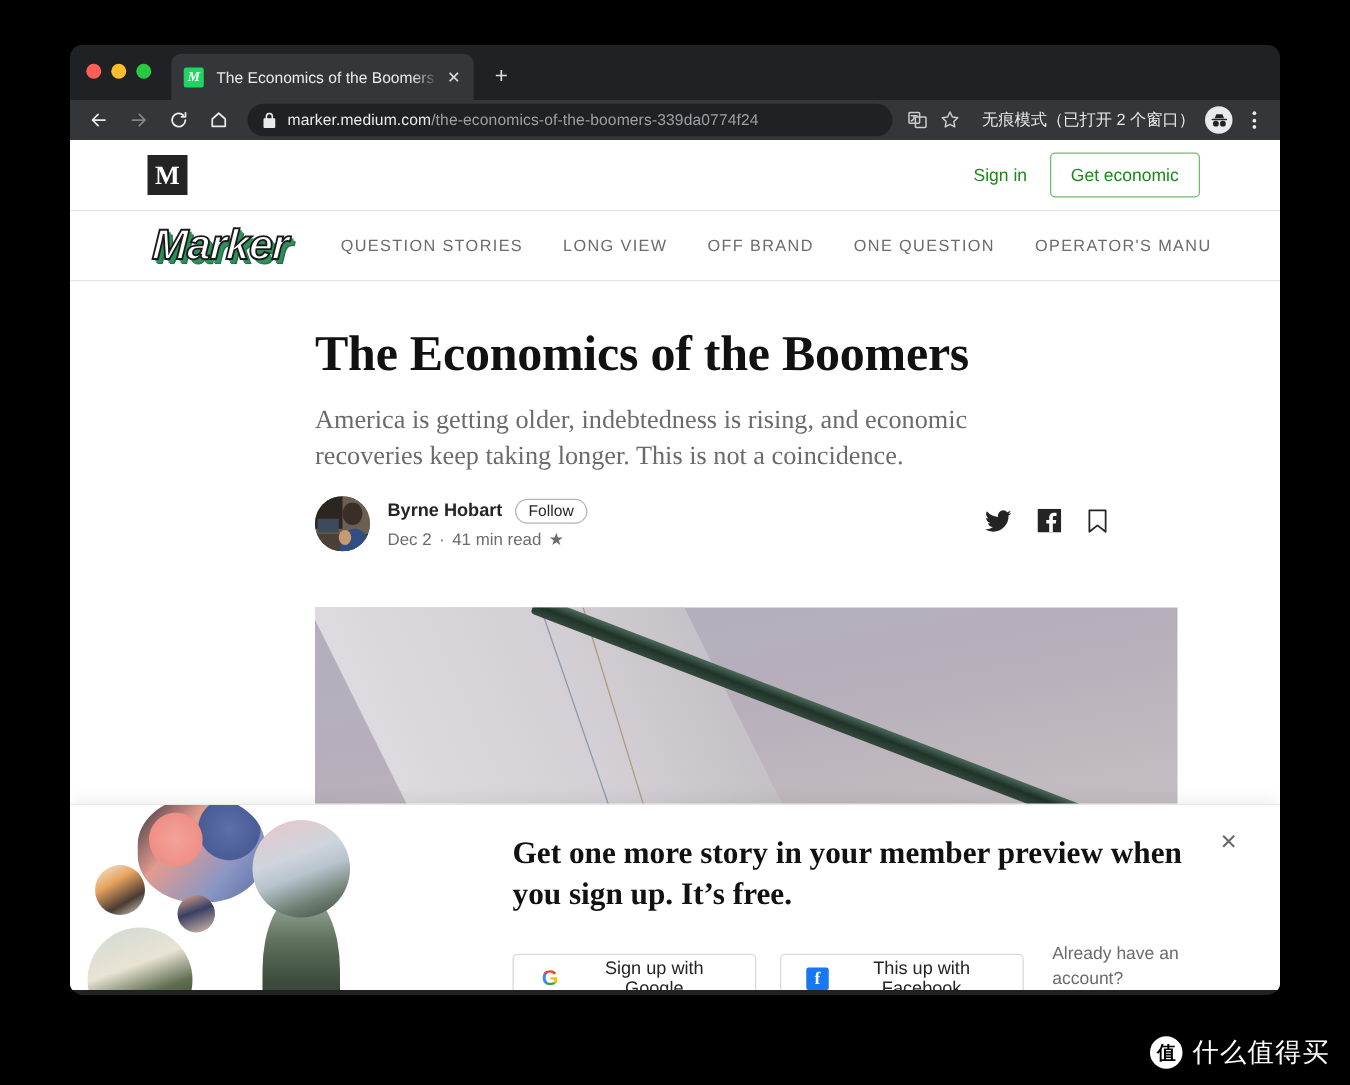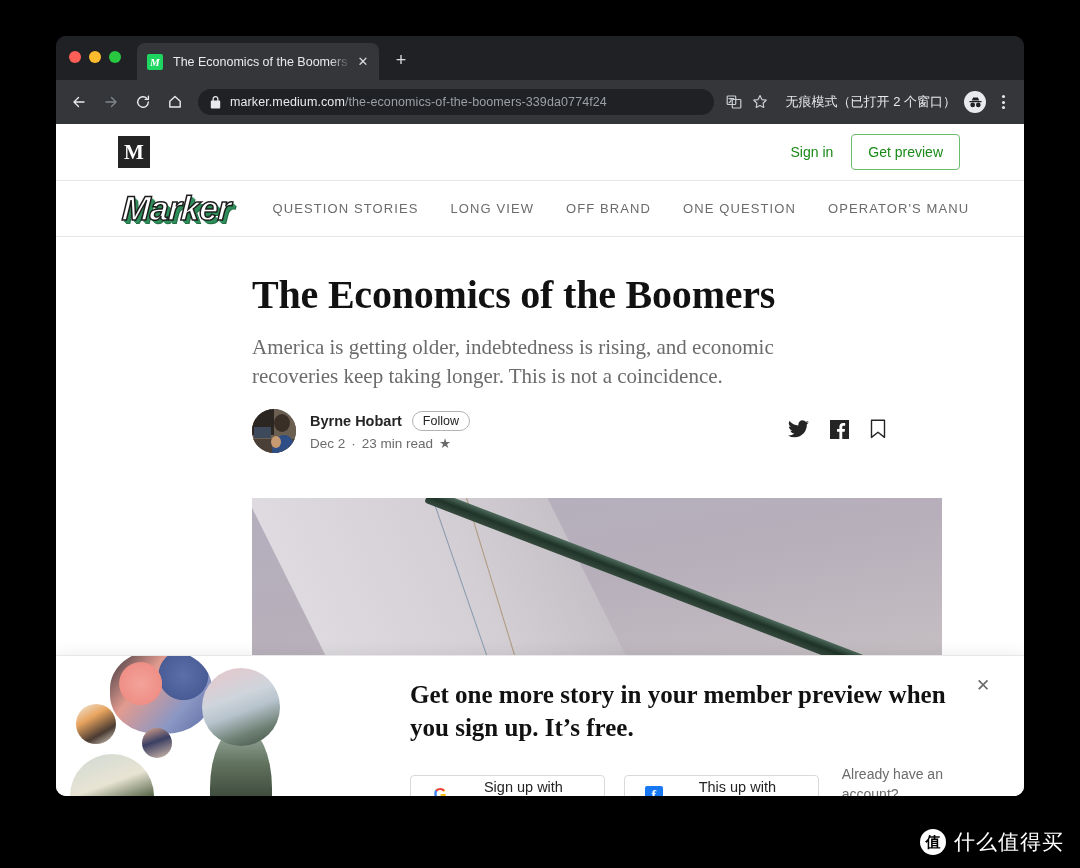--- a/index.html
+++ b/index.html
@@ -73,21 +73,21 @@
   }
   #new-tab-button {
     position: absolute; left: 334px; top: 14px;
     width: 22px; height: 22px;
     color: #dadce0; font-size: 18px; line-height: 20px;
     text-align: center;
   }
 
   
   #toolbar {
-    height: 44px;
+    height: 32px;
     background: #35363a;
     display: flex; align-items: center;
     padding: 0 10px;
     position: relative;
   }
   .nav-btn {
     width: 26px; height: 26px;
     display: flex; align-items: center; justify-content: center;
     color: #e8eaed;
     margin-right: 6px;
@@ -515,21 +515,21 @@
       <i></i>
     </div>
   </div>
 
   <div id="viewport">
 
     <div id="medium-header">
       <div id="medium-logo">M</div>
       <div id="header-right">
         <a id="sign-in-link">Sign in</a>
-        <button id="get-started-button">Get preview</button>
+        <button id="get-started-button">Get economic</button>
       </div>
     </div>
 
     <div id="marker-nav">
       <div id="marker-logo">Marker</div>
       <a class="marker-nav-item">QUESTION STORIES</a>
       <a class="marker-nav-item">LONG VIEW</a>
       <a class="marker-nav-item">OFF BRAND</a>
       <a class="marker-nav-item">ONE QUESTION</a>
       <a class="marker-nav-item">OPERATOR'S MANU</a>
@@ -553,21 +553,21 @@
             </svg>
           </div>
           <div id="byline-text">
             <div class="byline-row1">
               <span id="author-name">Byrne Hobart</span>
               <button id="follow-button">Follow</button>
             </div>
             <div class="byline-row2">
               <span>Dec 2</span>
               <span>·</span>
-              <span>23 min read</span>
+              <span>41 min read</span>
               <span>★</span>
             </div>
           </div>
 
           <div id="share-icons">
             <span>
               <svg width="21" height="18" viewBox="0 0 24 20" fill="#242424">
                 <path d="M24 2.4c-.9.4-1.8.7-2.8.8 1-.6 1.8-1.6 2.2-2.7-1 .6-2 1-3.1 1.2A4.9 4.9 0 0 0 16.7 0a4.9 4.9 0 0 0-4.9 4.9c0 .4 0 .8.1 1.1A13.9 13.9 0 0 1 1.7.9 4.9 4.9 0 0 0 3.2 7.4a4.8 4.8 0 0 1-2.2-.6v.1c0 2.4 1.7 4.4 3.9 4.8a4.9 4.9 0 0 1-2.2.1 4.9 4.9 0 0 0 4.6 3.4A9.9 9.9 0 0 1 0 17.3 13.9 13.9 0 0 0 7.5 19.5c9.1 0 14-7.5 14-14v-.7c1-.7 1.8-1.5 2.5-2.4z"></path>
               </svg>
             </span>

